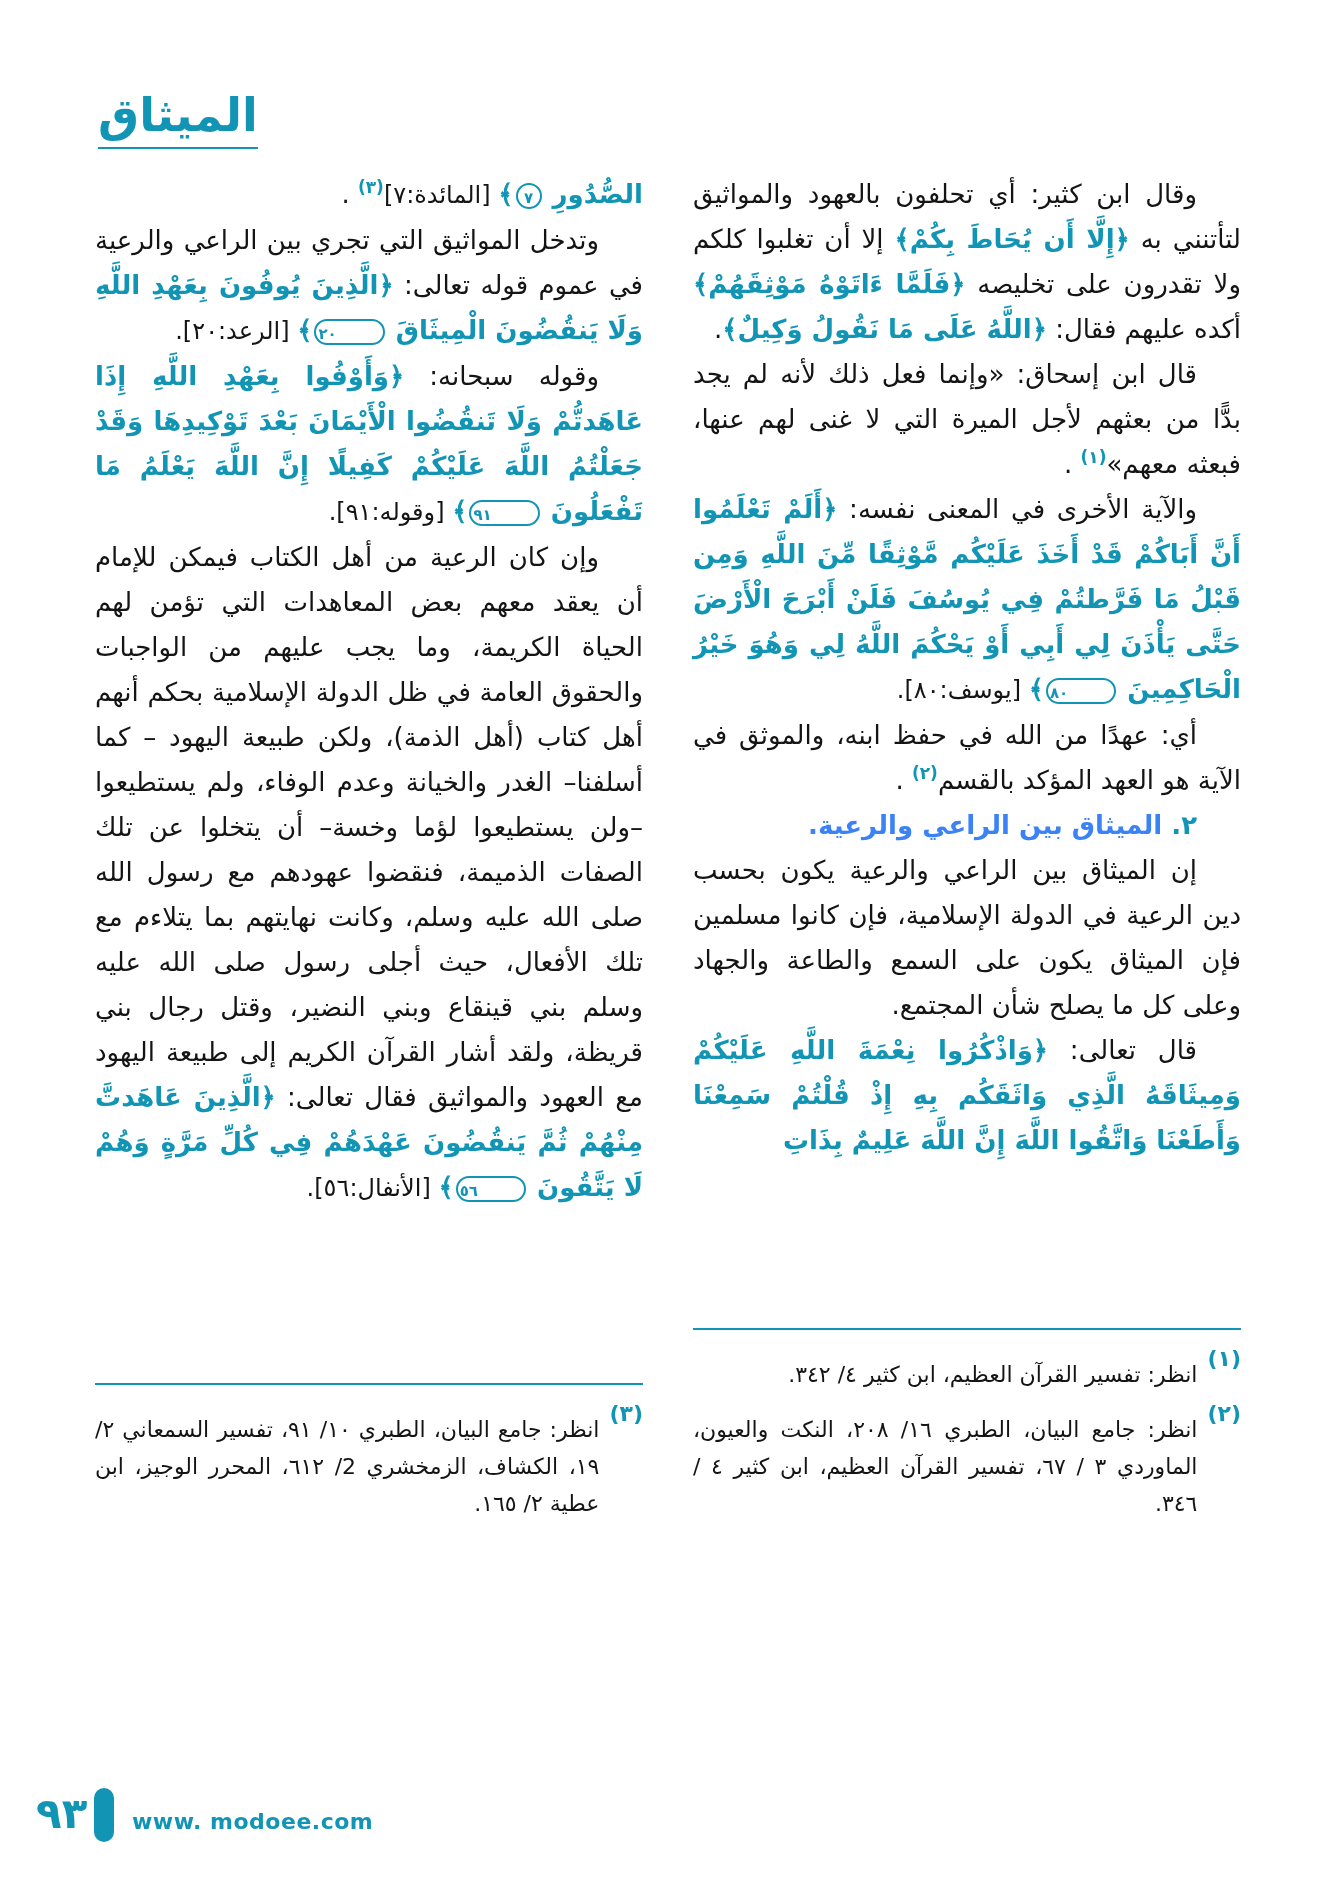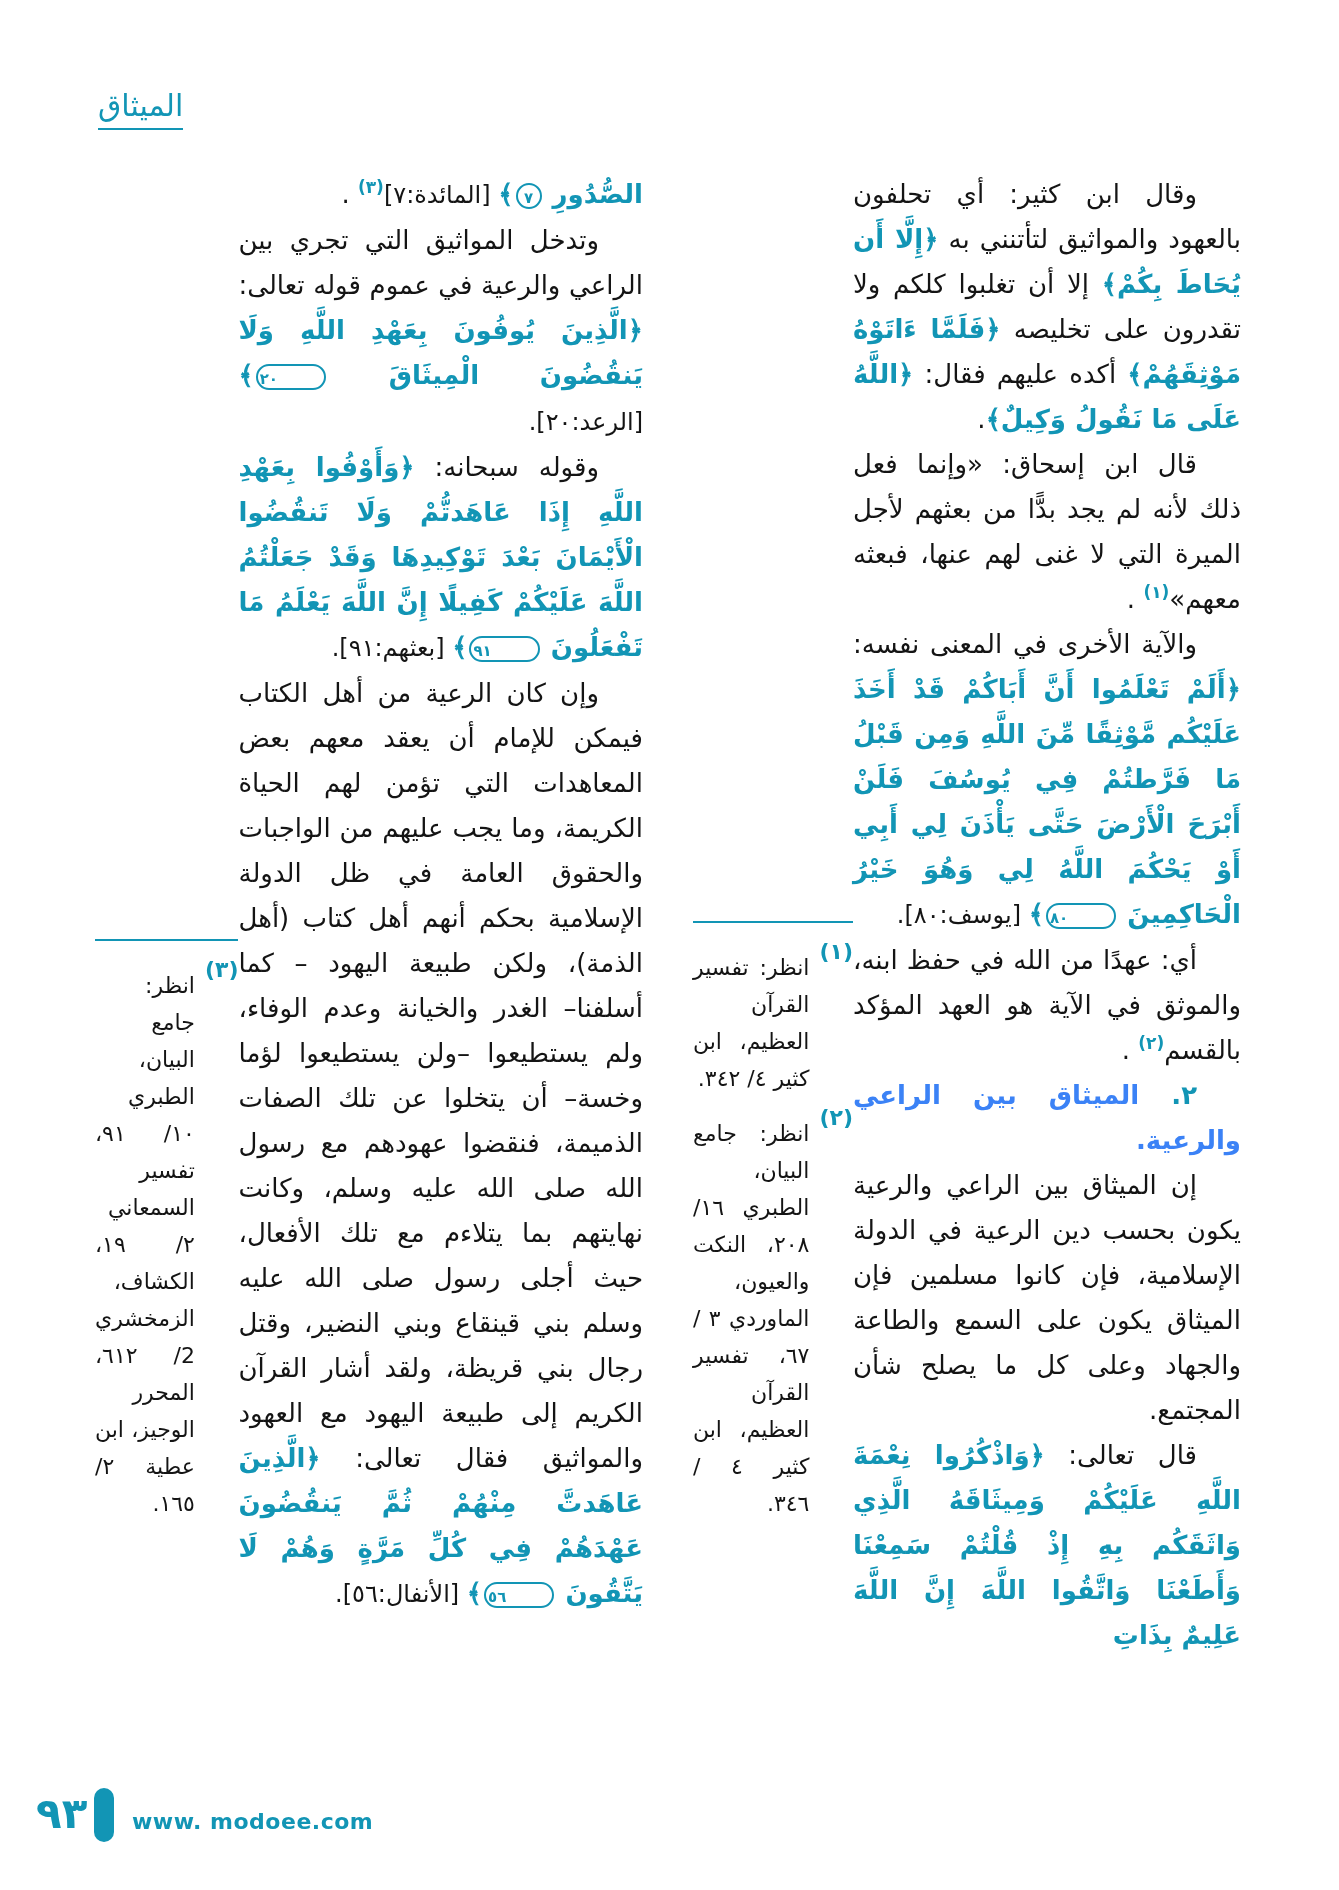--- a/index.html
+++ b/index.html
@@ -7,28 +7,28 @@
     position:relative;
     width:1339px;height:1890px;
     background:#ffffff;
     font-family:"DejaVu Sans",sans-serif;
     direction:rtl;
     overflow:hidden;
     margin:0 auto;
   }
   
   .header{position:absolute;top:88px;left:98px;text-align:center;}
-  .header-title{color:var(--accent);font-size:30px;font-weight:normal;line-height:1.2;}
+  .header-title{color:var(--accent);font-size:46px;font-weight:bold;line-height:1.2;}
   .header-rule{height:2px;background:var(--accent);margin-top:4px;}
   
   .content{
     position:absolute;top:172px;right:98px;left:95px;
     display:flex;gap:50px;
   }
-  .column{flex:1;height:1352px;display:flex;}
+  .column{flex:1;height:1352px;display:flex;flex-direction:column;gap:16px;}
   .col-body{}
   p.para{
     margin:0;padding:0;
     font-size:26px;line-height:45px;
     color:#141414;
     text-align:justify;
   }
   p.para.indent{text-indent:44px;}
   .seg-body{color:#141414;}
   .seg-bold{color:#3b82f6;font-weight:bold;}
@@ -116,21 +116,21 @@
               <span class="fn-text">انظر: جامع البيان، الطبري ١٦/ ٢٠٨، النكت والعيون، الماوردي ٣ / ٦٧، تفسير القرآن العظيم، ابن كثير ٤ / ٣٤٦.</span>
             </div>
           </div>
       </div>
     </div>
 
     <div class="column">
       <div class="col-body">
           <p class="para"><span class="seg-quran">الصُّدُورِ </span><span class="seg-ayah">٧</span><span class="seg-quran">﴾</span><span class="seg-ref"> [المائدة:٧]</span><span class="seg-fn">(٣)</span><span class="seg-body"> .</span></p>
           <p class="para indent"><span class="seg-body">وتدخل المواثيق التي تجري بين الراعي والرعية في عموم قوله تعالى: </span><span class="seg-quran">﴿الَّذِينَ يُوفُونَ بِعَهْدِ اللَّهِ وَلَا يَنقُضُونَ الْمِيثَاقَ </span><span class="seg-ayah">٢٠</span><span class="seg-quran">﴾</span><span class="seg-ref"> [الرعد:٢٠].</span></p>
-          <p class="para indent"><span class="seg-body">وقوله سبحانه: </span><span class="seg-quran">﴿وَأَوْفُوا بِعَهْدِ اللَّهِ إِذَا عَاهَدتُّمْ وَلَا تَنقُضُوا الْأَيْمَانَ بَعْدَ تَوْكِيدِهَا وَقَدْ جَعَلْتُمُ اللَّهَ عَلَيْكُمْ كَفِيلًا إِنَّ اللَّهَ يَعْلَمُ مَا تَفْعَلُونَ </span><span class="seg-ayah">٩١</span><span class="seg-quran">﴾</span><span class="seg-ref"> [بعثهم:٩١].</span></p>
+          <p class="para indent"><span class="seg-body">وقوله سبحانه: </span><span class="seg-quran">﴿وَأَوْفُوا بِعَهْدِ اللَّهِ إِذَا عَاهَدتُّمْ وَلَا تَنقُضُوا الْأَيْمَانَ بَعْدَ تَوْكِيدِهَا وَقَدْ جَعَلْتُمُ اللَّهَ عَلَيْكُمْ كَفِيلًا إِنَّ اللَّهَ يَعْلَمُ مَا تَفْعَلُونَ </span><span class="seg-ayah">٩١</span><span class="seg-quran">﴾</span><span class="seg-ref"> [وقوله:٩١].</span></p>
           <p class="para indent"><span class="seg-body">وإن كان الرعية من أهل الكتاب فيمكن للإمام أن يعقد معهم بعض المعاهدات التي تؤمن لهم الحياة الكريمة، وما يجب عليهم من الواجبات والحقوق العامة في ظل الدولة الإسلامية بحكم أنهم أهل كتاب (أهل الذمة)، ولكن طبيعة اليهود – كما أسلفنا– الغدر والخيانة وعدم الوفاء، ولم يستطيعوا –ولن يستطيعوا لؤما وخسة– أن يتخلوا عن تلك الصفات الذميمة، فنقضوا عهودهم مع رسول الله صلى الله عليه وسلم، وكانت نهايتهم بما يتلاءم مع تلك الأفعال، حيث أجلى رسول صلى الله عليه وسلم بني قينقاع وبني النضير، وقتل رجال بني قريظة، ولقد أشار القرآن الكريم إلى طبيعة اليهود مع العهود والمواثيق فقال تعالى: </span><span class="seg-quran">﴿الَّذِينَ عَاهَدتَّ مِنْهُمْ ثُمَّ يَنقُضُونَ عَهْدَهُمْ فِي كُلِّ مَرَّةٍ وَهُمْ لَا يَتَّقُونَ </span><span class="seg-ayah">٥٦</span><span class="seg-quran">﴾</span><span class="seg-ref"> [الأنفال:٥٦].</span></p>
         </div>
       <div class="footnotes">
         <div class="fn-rule"></div>
         <div class="fn-list">
             <div class="fn-item">
               <span class="fn-num">(٣)</span>
               <span class="fn-text">انظر: جامع البيان، الطبري ١٠/ ٩١، تفسير السمعاني ٢/ ١٩، الكشاف، الزمخشري 2/ ٦١٢، المحرر الوجيز، ابن عطية ٢/ ١٦٥.</span>
             </div>
           </div>

